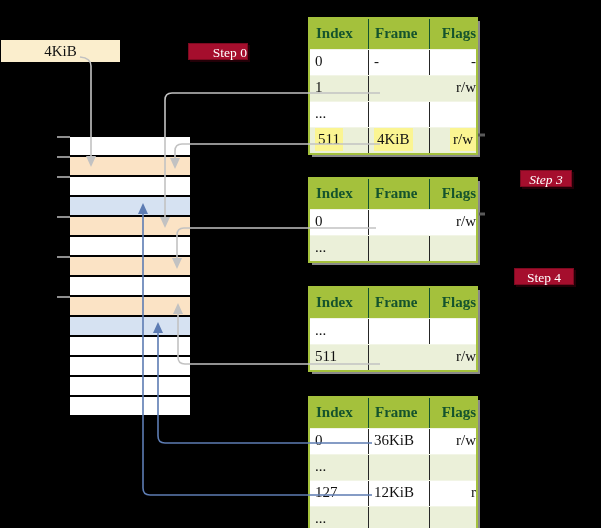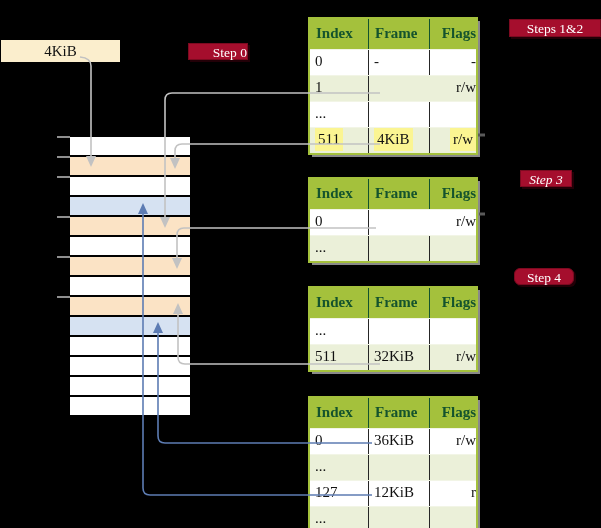--- a/index.html
+++ b/index.html
@@ -47,23 +47,22 @@
   #overlay path{fill:none;stroke-width:1.6px;}
 </style>
 </head>
 <body>
 
 <div id="canvas" style="background: rgb(0, 0, 0);">
 
   <div id="sizebox" style="background: rgb(251, 238, 205);">4KiB</div>
 
   <div class="badge" id="badge-step0" style="background: rgb(165, 14, 45);">Step 0</div>
-  <div class="badge" id="badge-steps12" style="background: rgb(165, 14, 45);">Steps 1&amp;2</div>
   <div class="badge" id="badge-step3" style="background: rgb(165, 14, 45);">Step 3</div>
-  <div class="badge" id="badge-step4" style="background: rgb(165, 14, 45); border-radius: 6px;">Step 4</div>
+  <div class="badge" id="badge-step4" style="background: rgb(165, 14, 45);">Step 4</div>
 
   <div id="memcol">
       <div class="mrow" style="background: rgb(255, 255, 255);"></div>
       <div class="mrow" style="background: rgb(251, 227, 197);"></div>
       <div class="mrow" style="background: rgb(255, 255, 255);"></div>
       <div class="mrow" style="background: rgb(214, 226, 242);"></div>
       <div class="mrow" style="background: rgb(251, 227, 197);"></div>
       <div class="mrow" style="background: rgb(255, 255, 255);"></div>
       <div class="mrow" style="background: rgb(251, 227, 197);"></div>
       <div class="mrow" style="background: rgb(255, 255, 255);"></div>
@@ -131,21 +130,20 @@
         <div class="hcell c1">Frame</div>
         <div class="hcell c2">Flags</div>
       </div>
       <div class="trow" style="background: rgb(255, 255, 255);">
         <div class="tcell c0">...</div>
         <div class="tcell c1"></div>
         <div class="tcell c2"></div>
       </div>
       <div class="trow" style="background: rgb(235, 240, 217);">
         <div class="tcell c0">511</div>
-        <div class="tcell c1">32KiB</div>
         <div class="tcell c2">r/w</div>
       </div>
     </div>
   <div class="ftable" id="t4" style="border-color: rgb(164, 193, 60);">
       <div class="thead" style="background: rgb(164, 193, 60);">
         <div class="hcell c0">Index</div>
         <div class="hcell c1">Frame</div>
         <div class="hcell c2">Flags</div>
       </div>
       <div class="trow" style="background: rgb(255, 255, 255);">

